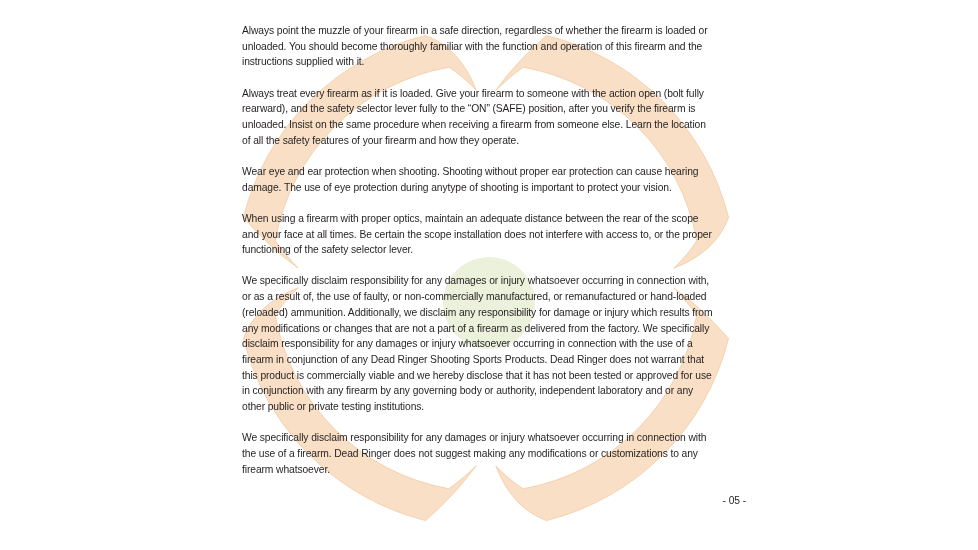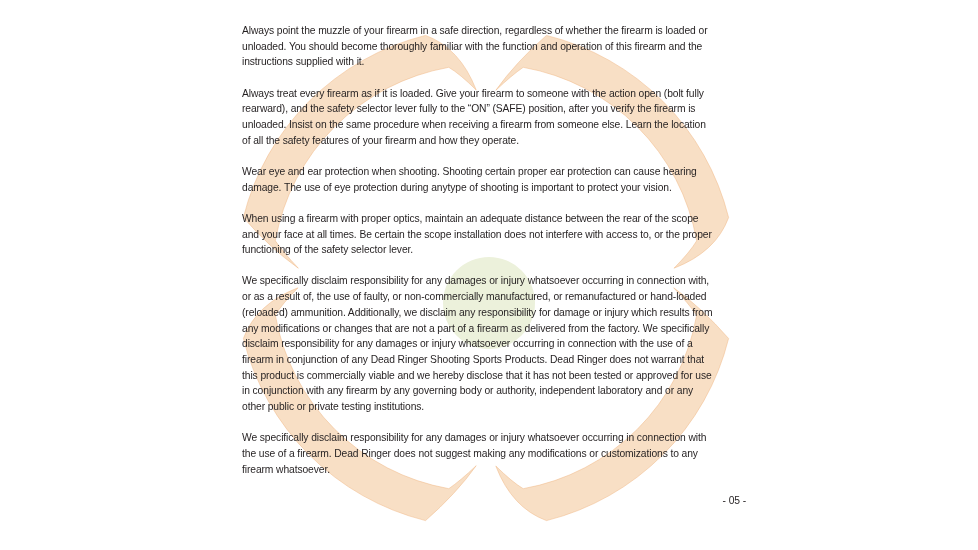--- a/index.html
+++ b/index.html
@@ -64,21 +64,21 @@
   </svg>
 
   <main class="text-block">
     <p>Always point the muzzle of your firearm in a safe direction, regardless of whether the firearm is loaded or
 unloaded. You should become thoroughly familiar with the function and operation of this firearm and the
 instructions supplied with it.</p>
     <p>Always treat every firearm as if it is loaded. Give your firearm to someone with the action open (bolt fully
 rearward), and the safety selector lever fully to the “ON” (SAFE) position, after you verify the firearm is
 unloaded. Insist on the same procedure when receiving a firearm from someone else. Learn the location
 of all the safety features of your firearm and how they operate.</p>
-    <p>Wear eye and ear protection when shooting. Shooting certain proper ear protection can cause hearing
+    <p>Wear eye and ear protection when shooting. Shooting without proper ear protection can cause hearing
 damage. The use of eye protection during anytype of shooting is important to protect your vision.</p>
     <p>When using a firearm with proper optics, maintain an adequate distance between the rear of the scope
 and your face at all times. Be certain the scope installation does not interfere with access to, or the proper
 functioning of the safety selector lever.</p>
     <p>We specifically disclaim responsibility for any damages or injury whatsoever occurring in connection with,
 or as a result of, the use of faulty, or non-commercially manufactured, or remanufactured or hand-loaded
 (reloaded) ammunition. Additionally, we disclaim any responsibility for damage or injury which results from
 any modifications or changes that are not a part of a firearm as delivered from the factory. We specifically
 disclaim responsibility for any damages or injury whatsoever occurring in connection with the use of a
 firearm in conjunction of any Dead Ringer Shooting Sports Products. Dead Ringer does not warrant that

